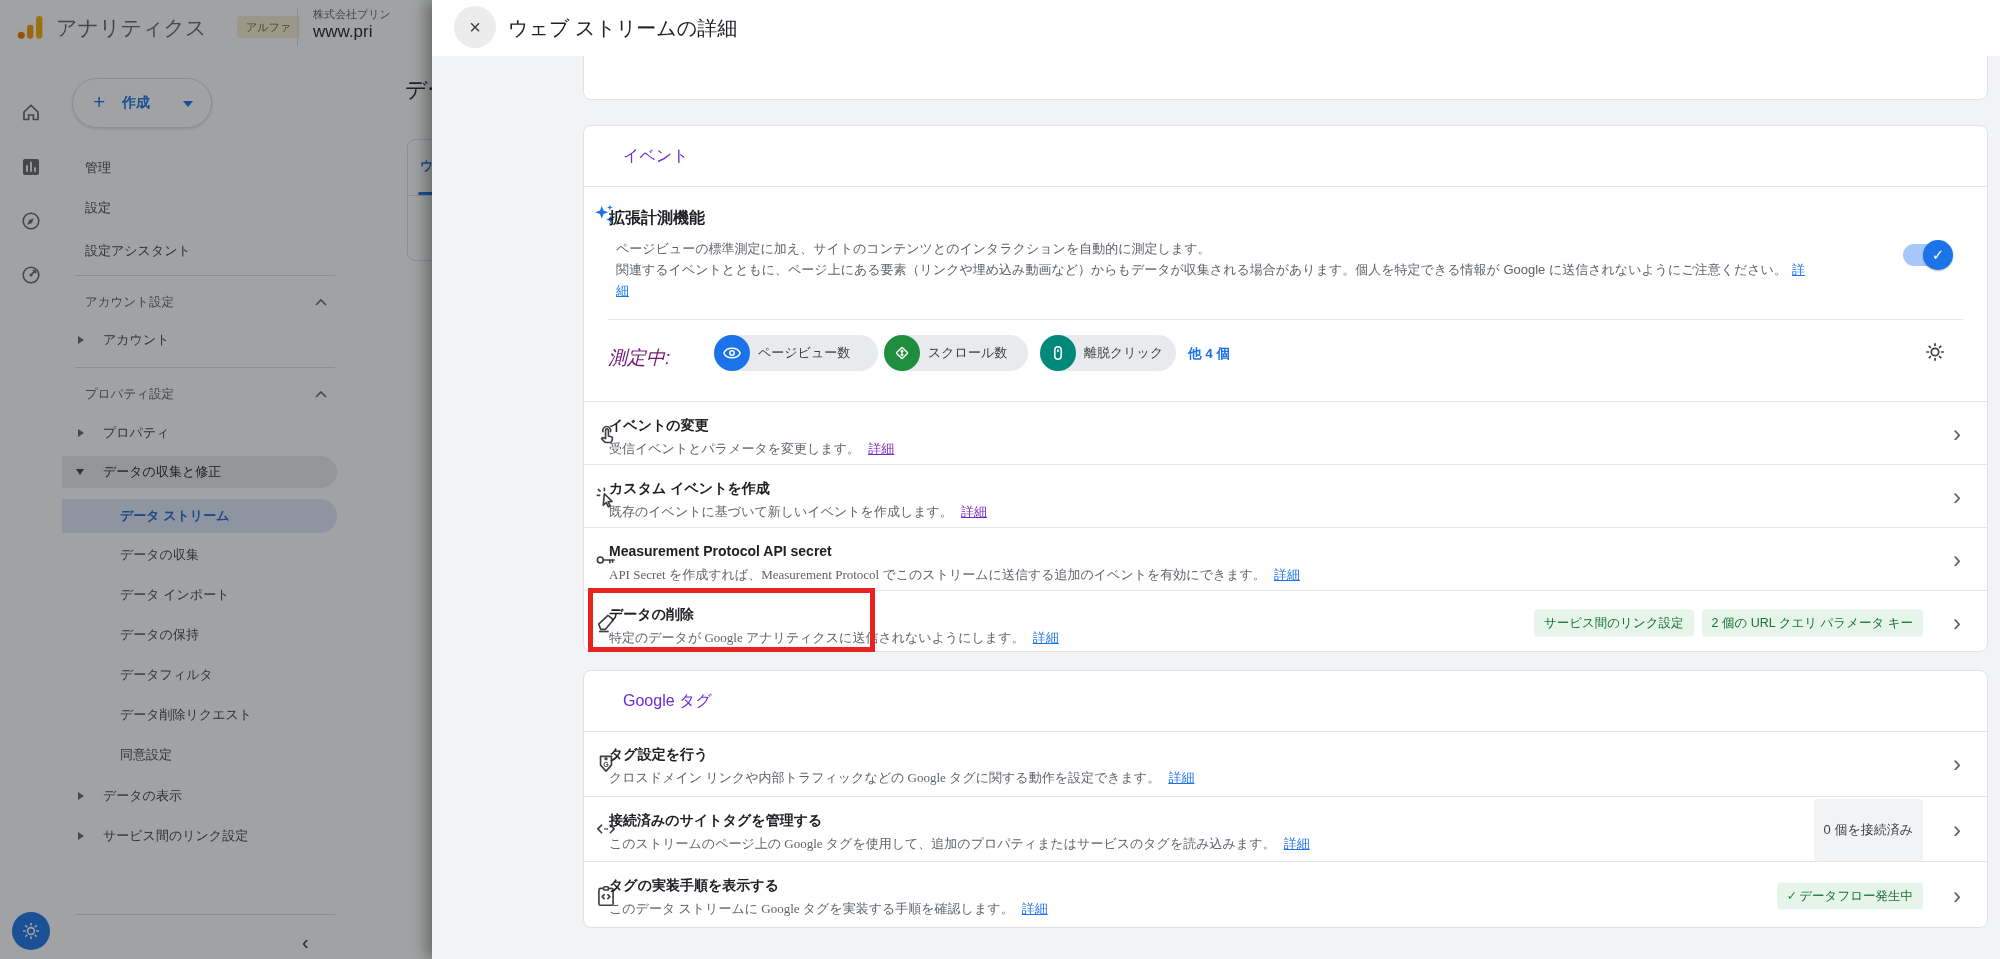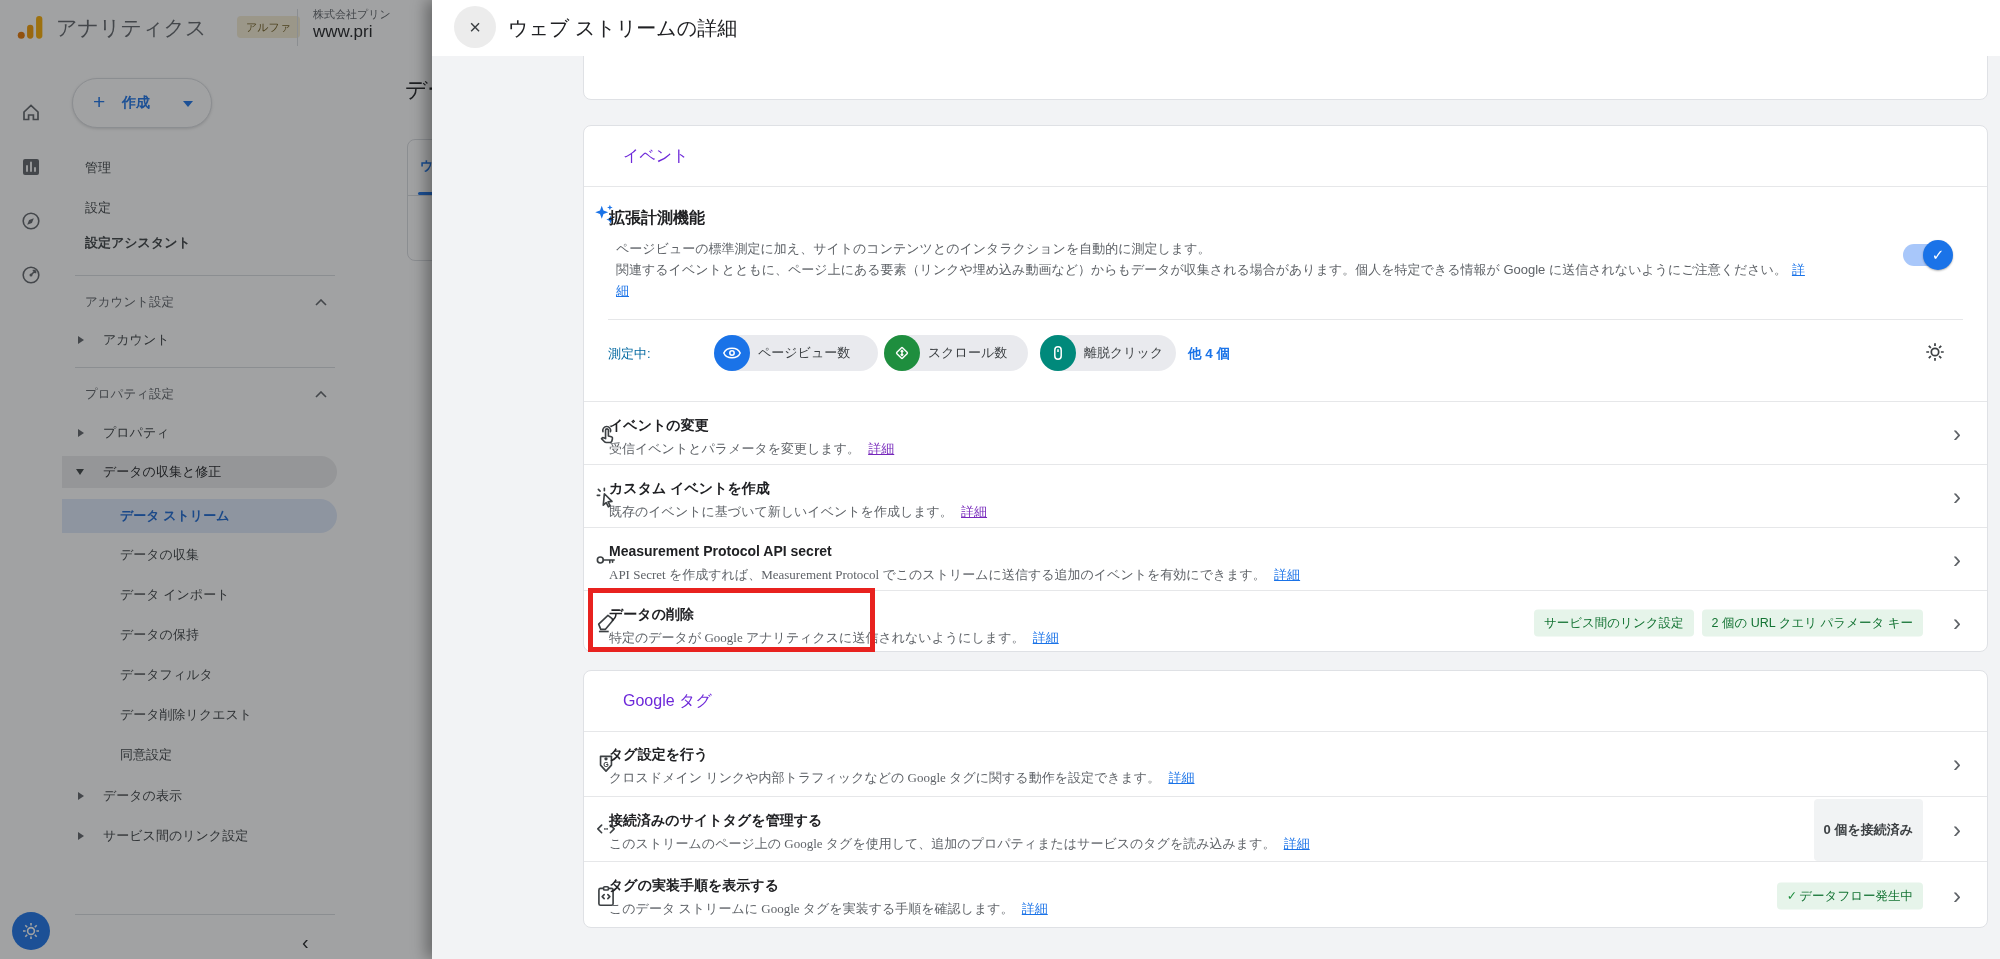--- a/index.html
+++ b/index.html
@@ -77,36 +77,36 @@
   .lnk{color:#1a73e8;text-decoration:underline;cursor:pointer;}
   .lnk-v{color:#7627bb;text-decoration:underline;cursor:pointer;}
   .desc-gap{margin-left:5px;}
 
   .toggle{position:absolute;right:36px;top:114px;width:48px;height:30px;}
   .tg-track{position:absolute;left:0;top:4px;width:46px;height:22px;border-radius:11px;background:#a8c7fa;}
   .tg-thumb{position:absolute;right:-2px;top:0;width:30px;height:30px;border-radius:50%;background:#1a73e8;
             color:#fff;text-align:center;line-height:30px;font-size:15px;box-shadow:0 1px 2px rgba(0,0,0,.3);}
 
   .inset-div{position:absolute;left:24px;right:24px;top:193px;height:1px;background:#e6e7e9;}
-  .meas-label{position:absolute;left:24px;top:219px;font-size:13px;color:#0369a1;}
+  .meas-label{position:absolute;left:24px;top:219px;font-size:19px;color:#701a75;font-style:italic;}
   .chip{position:absolute;top:209px;height:36px;border-radius:18px;background:#e9eaee;}
   .cico{position:absolute;left:0;top:0;width:36px;height:36px;border-radius:50%;}
   .cico svg{position:absolute;left:8px;top:8px;}
   .chip-label{position:absolute;left:44px;top:0;line-height:36px;font-size:13px;color:#3c4043;white-space:nowrap;}
   .meas-more{position:absolute;left:604px;top:219px;font-size:13.5px;font-weight:700;color:#1a73e8;cursor:pointer;}
   .meas-gear{position:absolute;right:40px;top:214px;}
 
   .card-row{position:absolute;left:0;right:0;border-top:1px solid #e6e7e9;cursor:pointer;}
   .ric{position:absolute;left:10px;top:50%;transform:translateY(-50%);}
   .rt{position:absolute;left:25px;top:15px;font-size:14px;font-weight:700;color:#202124;white-space:nowrap;}
   .rd{position:absolute;left:25px;top:38px;font-size:13px;color:#5f6368;white-space:nowrap;font-family:Liberation Serif, serif;}
   .chev{position:absolute;right:26px;top:50%;transform:translateY(-50%);font-size:24px;color:#5f6368;}
   .row-right{position:absolute;right:64px;top:50%;transform:translateY(-50%);display:flex;gap:8px;align-items:center;}
   .badge{background:#e6f4ea;color:#137333;font-size:12.5px;padding:5px 10px;border-radius:4px;white-space:nowrap;}
-  .chip-grey{background:#f1f3f4;color:#3c4043;font-size:13px;padding:22px 10px;border-radius:4px;white-space:nowrap;font-weight:bold;}
+  .chip-grey{background:#f1f3f4;color:#3c4043;font-size:13px;padding:22px 10px;border-radius:4px;white-space:nowrap;}
   .badge .ck{margin-right:2px;color:#1e8e3e;}
 
   .red-box{position:absolute;left:156px;top:588px;width:287px;height:64px;border:5px solid #e8221f;
            box-sizing:border-box;z-index:14;}
 </style>
 </head>
 <body>
 
 <div class="stage">
 
@@ -150,21 +150,21 @@
 
   <div class="sidebar">
     <div class="create-btn">
       <span class="create-plus">+</span>
       <span class="create-label">作成</span>
       <span class="create-caret"></span>
     </div>
 
     <div class="sb-item" style="top:99px;">管理</div>
     <div class="sb-item" style="top:139px;">設定</div>
-    <div class="sb-item" style="top:174px;font-weight:bold;">設定アシスタント</div>
+    <div class="sb-item" style="top:182px;">設定アシスタント</div>
     <div class="sb-div" style="top:220px;"></div>
 
     <div class="sb-item sb-sec" style="top:233px;">
       <span>アカウント設定</span>
       <svg class="caret-up" width="12" height="7" viewBox="0 0 12 7" fill="none" stroke="#5f6368" stroke-width="1.6">
           <polyline points="1,6 6,1 11,6"></polyline>
         </svg>
     </div>
     <div class="sb-item sb-arrowed" style="top:271px;">
       <span class="tri-r"></span>

